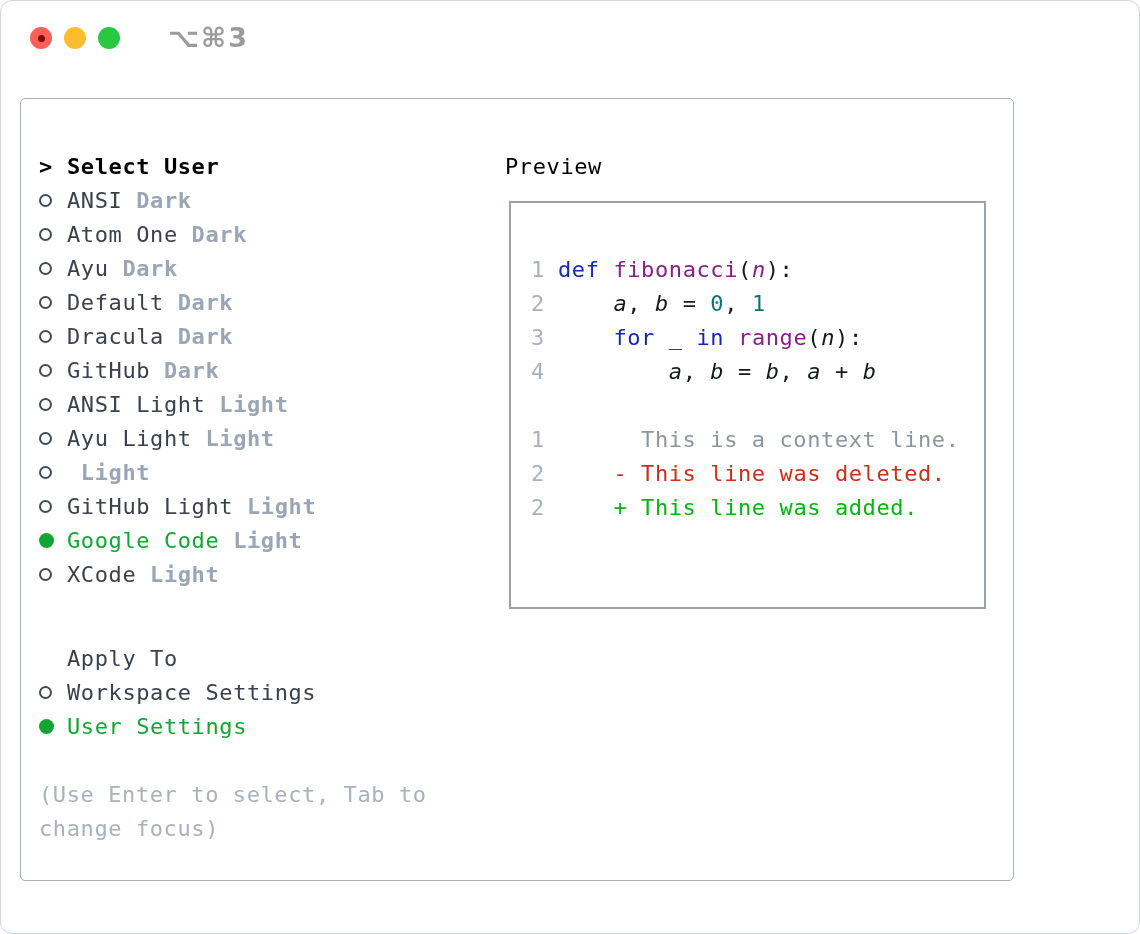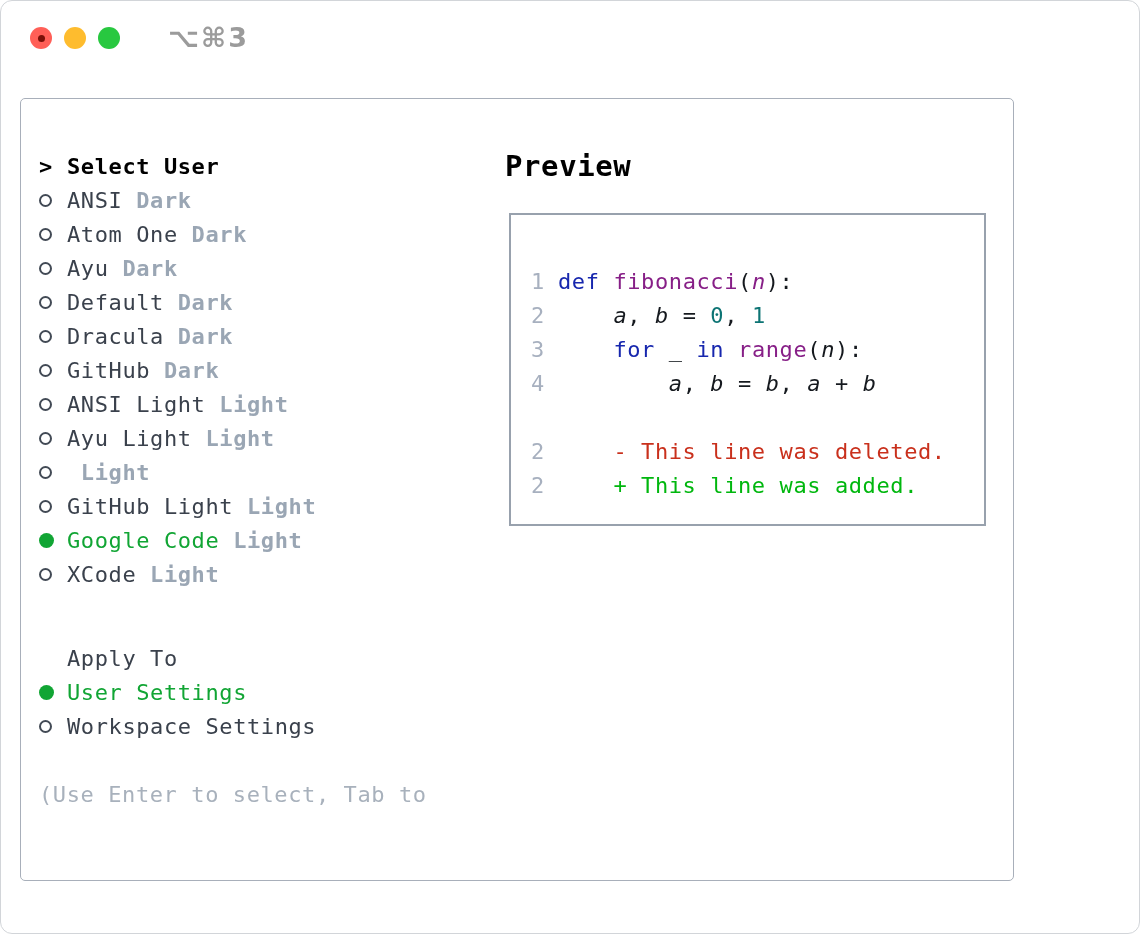--- a/index.html
+++ b/index.html
@@ -47,26 +47,26 @@
   }
   .circle.filled { width:15px; height:15px; border:none; background:var(--selected-green); }
   .t-name.sel { color:var(--selected-green);text-align:right; }
   .t-variant { color:var(--muted-gray);font-weight:bold; }
   .apply-section { margin-top:50px; }
   .hint { margin-top:34px; color:var(--hint-gray); }
   .hint .row { align-items:center;text-align:center; }
 
   
   .preview-title { position:absolute; left:504px; top:148px; height:34px;
-    display:flex; align-items:center; font-size:29px; letter-spacing:0.6px;
-    font-weight:700; color:#000; }
+    display:flex; align-items:center; font-size:22px; letter-spacing:0.6px;
+    font-weight:400; color:#000; }
   .preview-box {
-    position:absolute; left:508px; top:200px; width:477px; height:313px;
+    position:absolute; left:508px; top:200px; width:477px; height:408px;
     border:2px solid #98a1ad; background:#fff;
-    padding:50px 0 0 20px; overflow:hidden;margin-top:12px;
+    padding:50px 0 0 20px; overflow:hidden;
   }
   .pline { height:34px; line-height:34px; white-space:pre;
            font-size:22px; letter-spacing:0.6px; color:#15191e; }
   .ln { display:inline-block; width:27px; color:var(--line-number-gray); }
   .tok-plain { color:#15191e; }
   .tok-kw    { color:var(--keyword-blue); }
   .tok-fn    { color:var(--function-purple); }
   .tok-num   { color:var(--number-teal); }
   .tok-param { color:var(--function-purple); font-style:italic; }
   .tok-var   { font-style:italic; }
@@ -112,37 +112,39 @@
         <div class="row theme-row"><span class="marker"><span class="circle filled"></span></span><span class="t-name sel">Google Code</span><span class="t-variant"> Light</span></div>
         <div class="row theme-row"><span class="marker"><span class="circle"></span></span><span class="t-name">XCode</span><span class="t-variant"> Light</span></div>
       </div>
 
     <div class="apply-section">
       <div class="row">
         <span class="marker"></span>
         <span>Apply To</span>
       </div>
       <div id="apply-options">
+          <div class="row apply-row"><span class="marker"><span class="circle"></span></span><span class="t-name">Workspace Settings</span></div>
           <div class="row apply-row"><span class="marker"><span class="circle filled"></span></span><span class="t-name sel">User Settings</span></div>
-          <div class="row apply-row"><span class="marker"><span class="circle"></span></span><span class="t-name">Workspace Settings</span></div>
         </div>
     </div>
 
     <div class="hint">
       <div class="row">(Use Enter to select, Tab to</div>
+      <div class="row">change focus)</div>
     </div>
   </div>
 
   <div class="preview-title">Preview</div>
 
   <div class="preview-box">
     <div id="preview-lines">
         <div class="pline"><span class="ln">1</span><span class="tok-kw">def</span><span class="tok-plain"> </span><span class="tok-fn">fibonacci</span><span class="tok-plain">(</span><span class="tok-param">n</span><span class="tok-plain">):</span></div>
         <div class="pline"><span class="ln">2</span><span class="tok-plain">    </span><span class="tok-var">a</span><span class="tok-plain">, </span><span class="tok-var">b</span><span class="tok-plain"> = </span><span class="tok-num">0</span><span class="tok-plain">, </span><span class="tok-num">1</span></div>
         <div class="pline"><span class="ln">3</span><span class="tok-plain">    </span><span class="tok-kw">for</span><span class="tok-plain"> </span><span class="tok-var">_</span><span class="tok-plain"> </span><span class="tok-kw">in</span><span class="tok-plain"> </span><span class="tok-fn">range</span><span class="tok-plain">(</span><span class="tok-var">n</span><span class="tok-plain">):</span></div>
         <div class="pline"><span class="ln">4</span><span class="tok-plain">        </span><span class="tok-var">a</span><span class="tok-plain">, </span><span class="tok-var">b</span><span class="tok-plain"> = </span><span class="tok-var">b</span><span class="tok-plain">, </span><span class="tok-var">a</span><span class="tok-plain"> + </span><span class="tok-var">b</span></div>
         <div class="pline"><span class="ln"></span></div>
+        <div class="pline"><span class="ln">1</span><span class="tok-ctx">      This is a context line.</span></div>
         <div class="pline"><span class="ln">2</span><span class="tok-plain">    </span><span class="tok-del">- This line was deleted.</span></div>
         <div class="pline"><span class="ln">2</span><span class="tok-plain">    </span><span class="tok-add">+ This line was added.</span></div>
       </div>
   </div>
 
 </div>
 
 </body></html>

